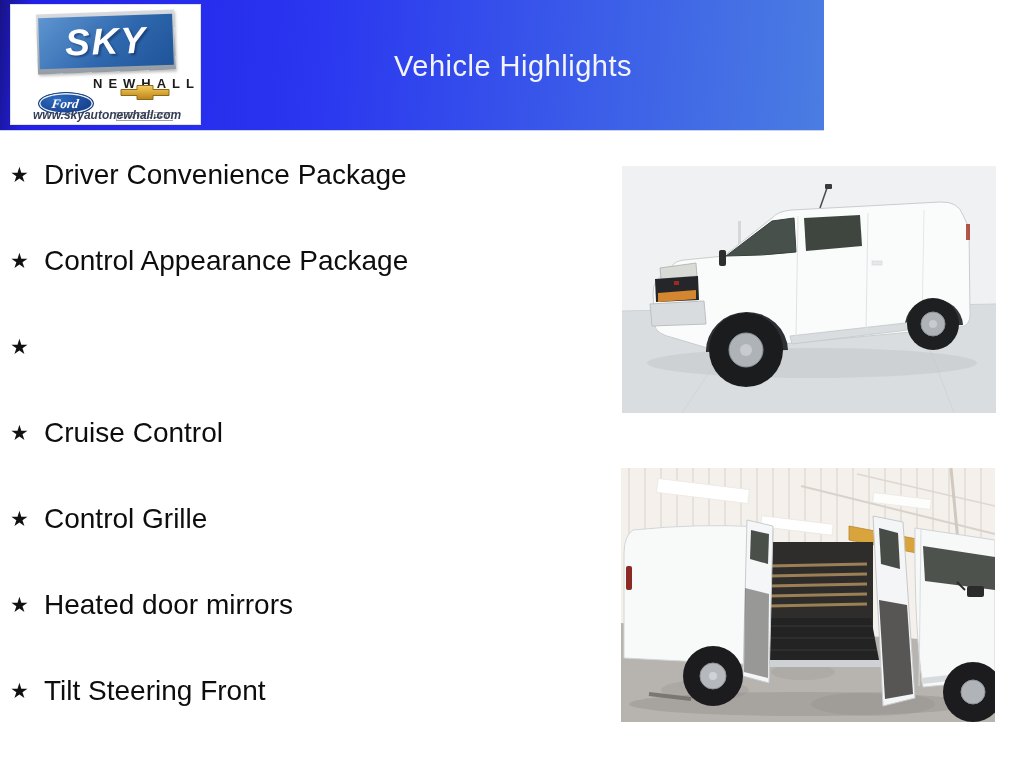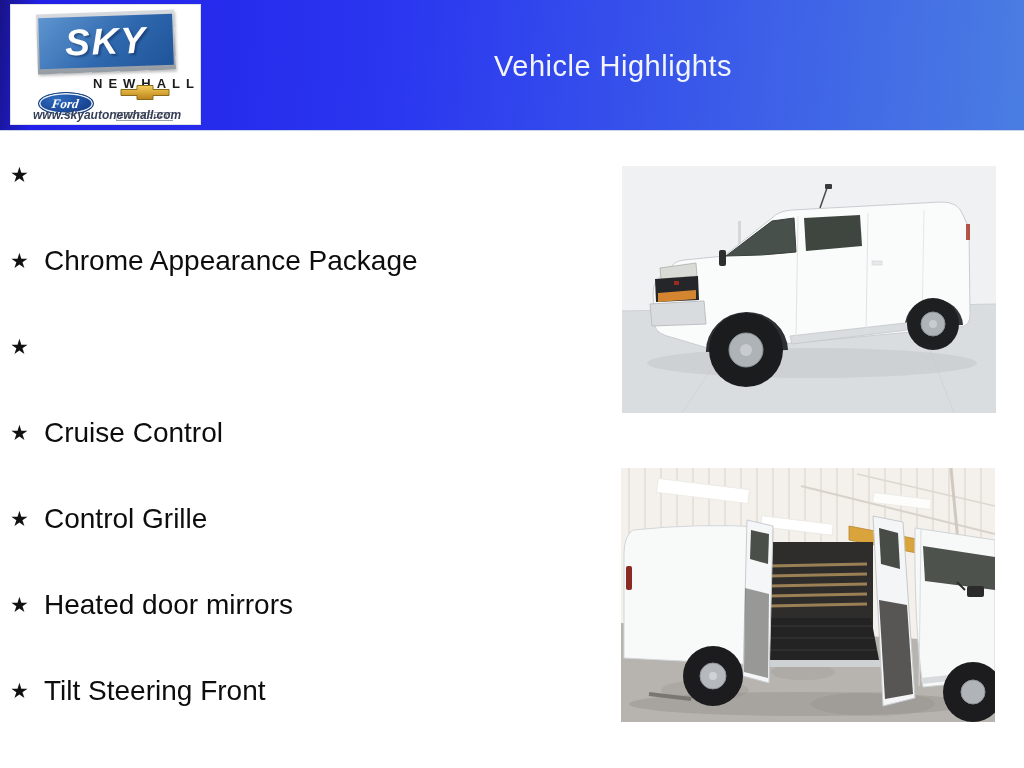--- a/index.html
+++ b/index.html
@@ -2,21 +2,21 @@
 <html><head>
 <meta charset="utf-8">
 <style>
   html,body{margin:0;padding:0;background:#fff;}
   .slide{
     position:relative;width:1024px;height:768px;overflow:hidden;
     background:#ffffff;font-family:"Liberation Sans",sans-serif;
   }
   
   .header{
-    position:absolute;left:0;top:0;width:1024px;height:130px;
+    position:absolute;left:0;top:0;width:824px;height:130px;
     background:linear-gradient(95deg,#181386 0%,#2220e8 4%,#2a36f0 38%,#4a7de2 100%);
     border-bottom:1px solid #c9d4ec;
   }
   .title{
     position:absolute;left:202px;right:0;top:50px;margin:0;
     text-align:center;color:#f2f5fe;font-size:29px;font-weight:400;
     letter-spacing:0.5px;
   }
   
   .logo-card{
@@ -124,24 +124,25 @@
           <div class="chevy-label">CHEVROLET</div>
         </div>
       </div>
       <div class="site-url">www.skyautonewhall.com</div>
     </div>
   </div>
 
   <ul class="features">
     <li>
       <span class="star">★</span>
-    </li>
-    <li>
-      <span class="star">★</span>
-      <span class="feature-text">Chrome Appearance Package</span>
+      <span class="feature-text">Driver Convenience Package</span>
+    </li>
+    <li>
+      <span class="star">★</span>
+      <span class="feature-text">Control Appearance Package</span>
     </li>
     <li>
       <span class="star">★</span>
     </li>
     <li>
       <span class="star">★</span>
       <span class="feature-text">Cruise Control</span>
     </li>
     <li>
       <span class="star">★</span>

